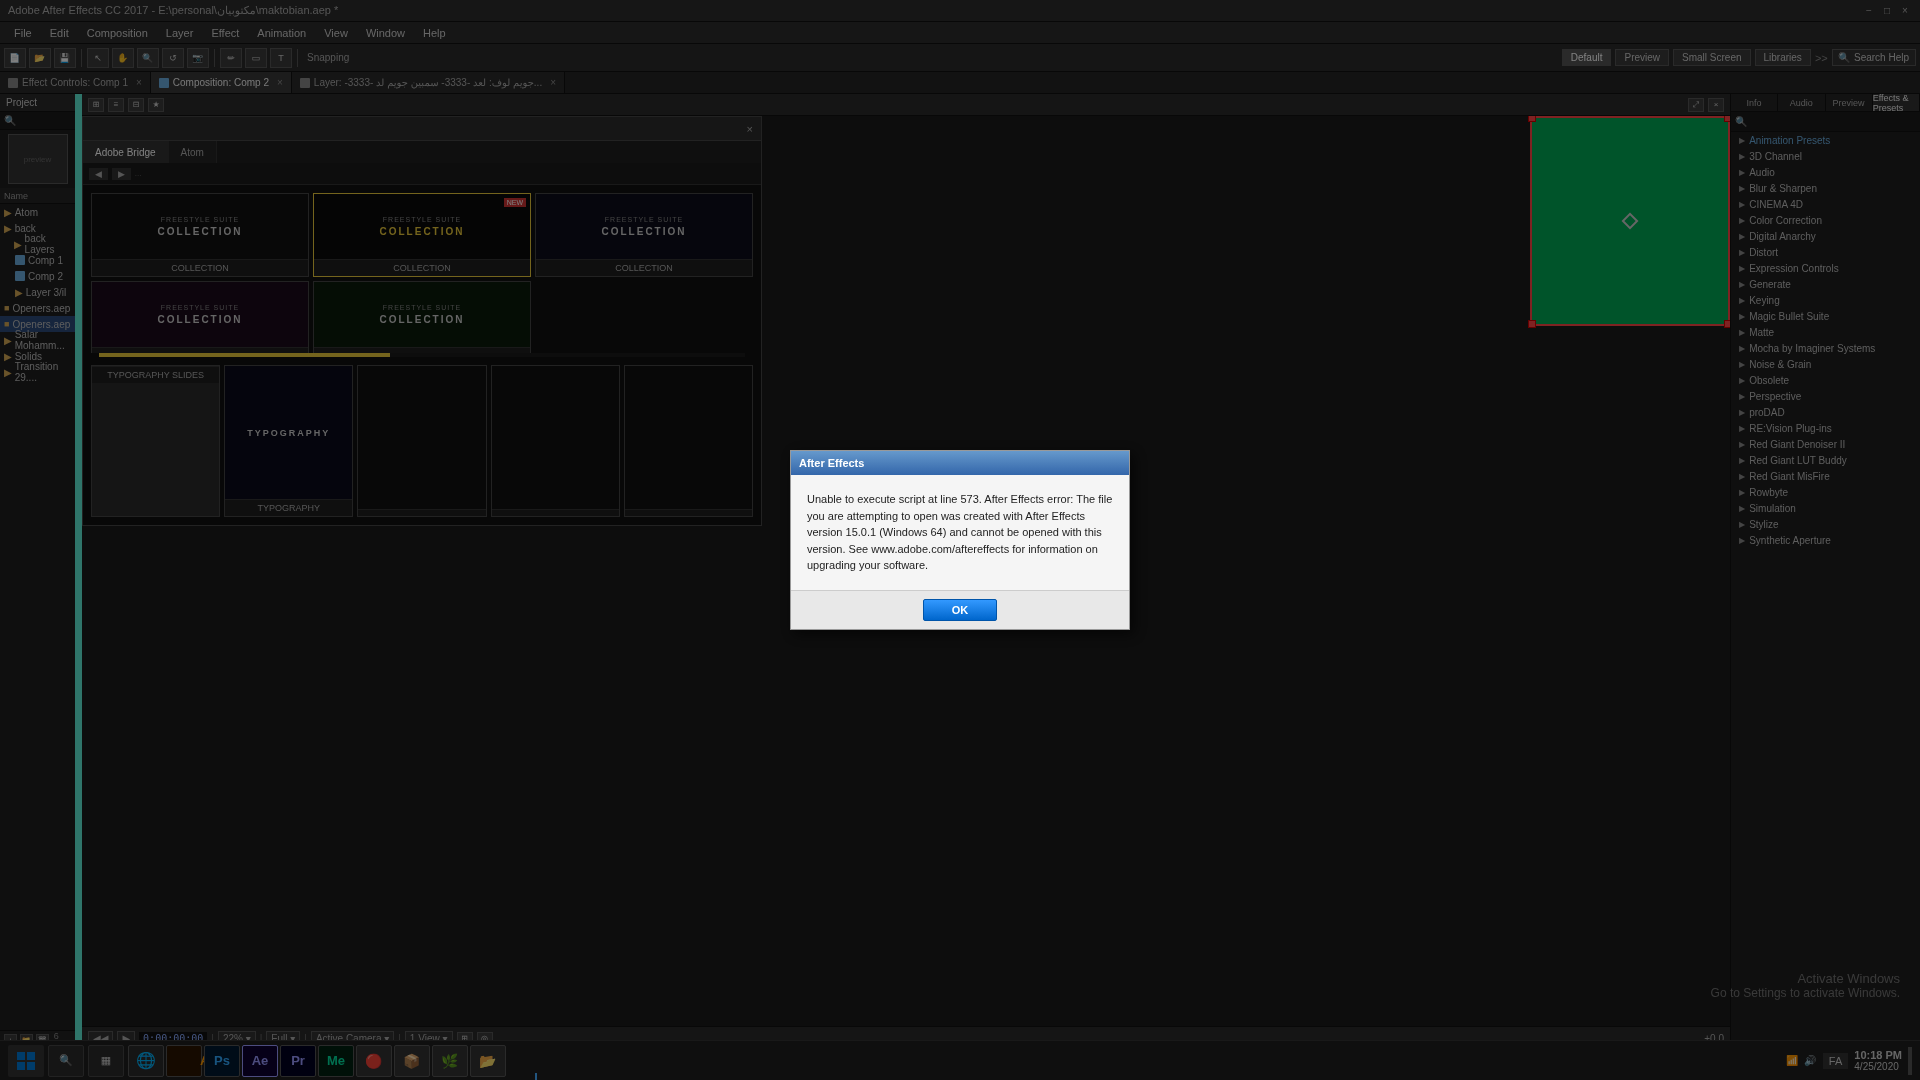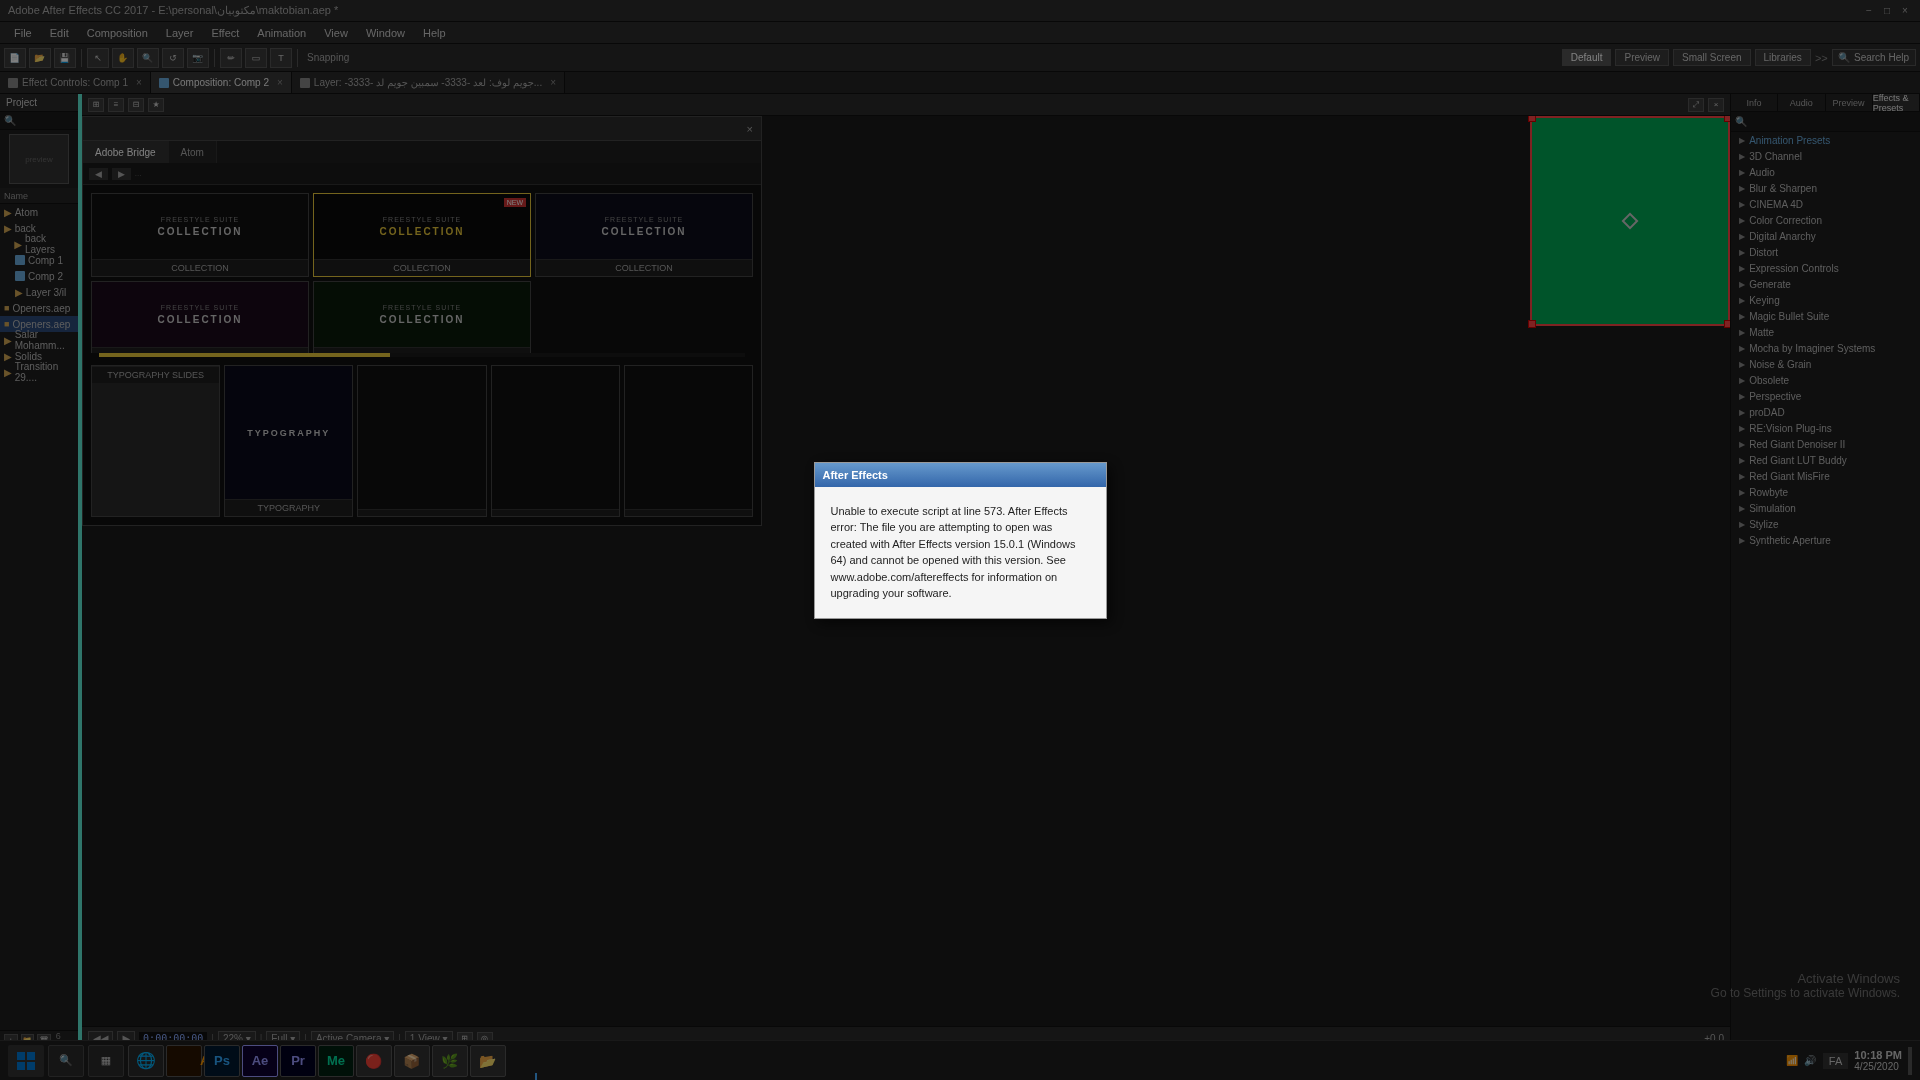--- a/index.html
+++ b/index.html
@@ -101,21 +101,21 @@
     
     .main-layout {
       display: flex;
       height: calc(1080px - 22px - 22px - 28px - 22px - 30px);
     }
 
     
     .left-panel {
       width: 82px;
       background: #1e1e1e;
-      border-right: 4px solid #5eead4;
+      border-right: 7px solid #5eead4;
       display: flex;
       flex-direction: column;
     }
     .panel-header {
       height: 18px;
       background: #2a2a2a;
       display: flex;
       align-items: center;
       padding: 0 6px;
       font-size: 10px;
@@ -508,21 +508,21 @@
       top: 0; left: 0; right: 0; bottom: 0;
       background: rgba(0,0,0,0.5);
       z-index: 100;
       display: flex;
       align-items: center;
       justify-content: center;
     }
     .modal {
       background: #f0f0f0;
       border: 1px solid #999;
-      width: 293px;
+      width: 340px;
       font-size: 11px;
       color: #000;
       box-shadow: 4px 4px 12px rgba(0,0,0,0.6);
     }
     .modal-title {
       height: 24px;
       background: linear-gradient(to bottom, #6699cc, #3366aa);
       display: flex;
       align-items: center;
       padding: 0 8px;
@@ -1063,20 +1063,23 @@
 </div>
 
 <div class="modal-overlay">
   <div class="modal">
     <div class="modal-title">
       <span>After Effects</span>
     </div>
     <div class="modal-body">
       <p>Unable to execute script at line 573. After Effects error: The file you are attempting to open was created with After Effects version 15.0.1 (Windows 64) and cannot be opened with this version. See www.adobe.com/aftereffects for information on upgrading your software.</p>
     </div>
+    <div class="modal-footer">
+      <button class="modal-ok-btn">OK</button>
+    </div>
   </div>
 </div>
 
 <div class="activate-watermark">
   <div>Activate Windows</div>
   <div>Go to Settings to activate Windows.</div>
 </div>
 
 <div class="taskbar">
   <div class="taskbar-start">

